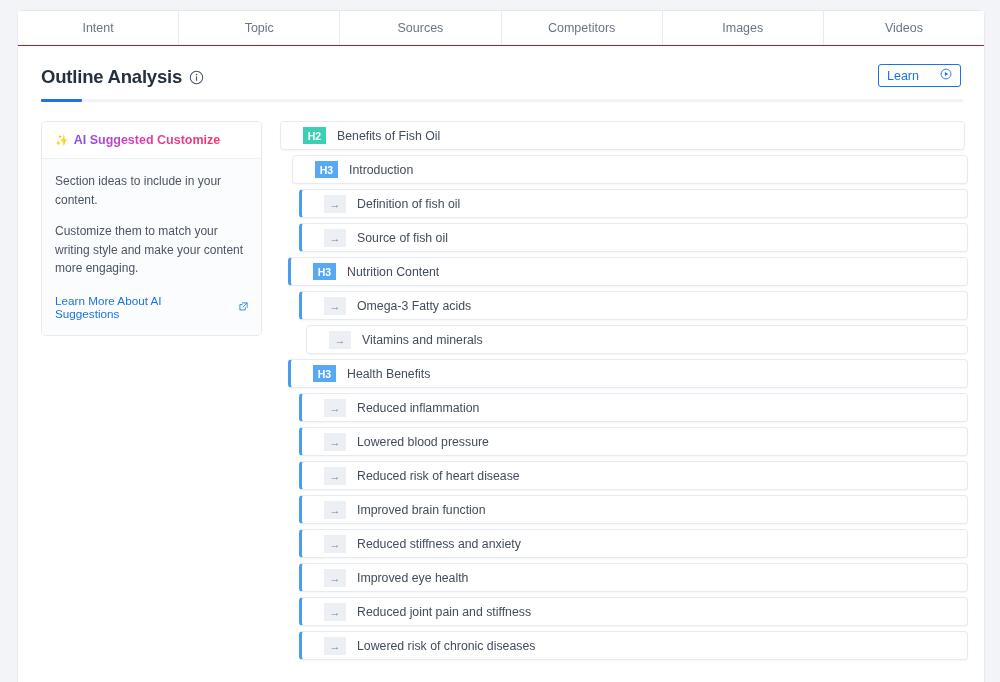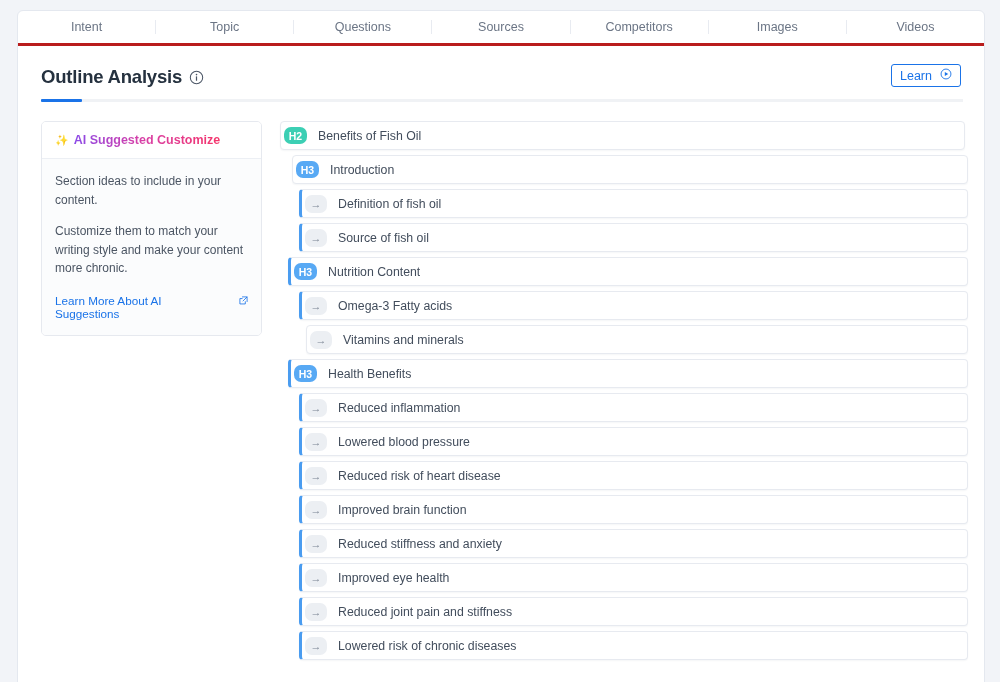--- a/index.html
+++ b/index.html
@@ -15,22 +15,21 @@
     width: 968px; height: 700px;
     background: #ffffff;
     border: 1px solid #e4e8ef;
     border-radius: 6px;
   }
 
   
   .tabbar {
     display: flex;
     height: 35px;
-    border-bottom: 3px solid #b91c1c;
-    align-items: center;
+    border-bottom: 1px solid #b91c1c;
   }
   .tab {
     flex: 1 1 0;
     display: flex;
     align-items: center;
     justify-content: center;
     font-size: 12.5px;
     color: #6b7585;
     border-right: 1px solid #e8ebf1;
     position: relative;
@@ -62,21 +61,21 @@
     width: 15px; height: 15px;
     display: inline-flex;
     align-items: center; justify-content: center;
     cursor: pointer;
   }
   .learn-btn {
     position: absolute;
     right: 23px; top: 18px;
     display: inline-flex;
     align-items: center;
-    gap: 8px;
+    gap: 21px;
     border: 1px solid #1a73e8;
     border-radius: 3px;
     color: #1a73e8;
     background: #fff;
     font-size: 12.5px;
     padding: 3px 8px;
     cursor: pointer;
   }
   .underline-track {
     margin-top: 11px;
@@ -135,21 +134,21 @@
     color: #4b5563;
     line-height: 1.55;
     margin-bottom: 13px;
   }
   .ai-link {
     font-size: 11.7px;
     color: #1a73e8;
     text-decoration: none;
     cursor: pointer;
     display: inline-flex;
-    align-items: flex-start;
+    align-items: center;
     gap: 15px;
   }
 
   
   .outline-list { flex: 1 1 auto; min-width: 0; }
   .ol-row {
     display: flex;
     align-items: center;
     background: #ffffff;
     border: 1px solid #e7eaf0;
@@ -161,27 +160,27 @@
   }
   .ol-row.lvl-h2  { margin-left: 0px;  margin-right: 3px; }
   .ol-row.lvl-h3  { margin-left: 12px; margin-right: 0px; }
   .ol-row.lvl-h3b { margin-left: 8px;  margin-right: 0px; border-left: 3px solid #4a9cf0; }
   .ol-row.lvl-li  { margin-left: 19px; margin-right: 0px; border-left: 3px solid #4a9cf0; }
   .ol-row.lvl-li2 { margin-left: 26px; margin-right: 0px; }
 
   .badge {
     flex: 0 0 auto;
     width: 23px; height: 17px;
-    border-radius: 7px;
+    border-radius: 0;
     display: inline-flex;
     align-items: center; justify-content: center;
     font-size: 10.5px;
     font-weight: bold;
     color: #ffffff;
-    margin-left: 3px;
+    margin-left: 22px;
   }
   .badge.h2 { background: #3ccfb4; }
   .badge.h3 { background: #58a9f4; }
   .badge.arrow {
     background: #eceff3;
     color: #7b8594;
     font-weight: normal;
     font-size: 11px;
     width: 22px; height: 18px;
   }
@@ -198,23 +197,20 @@
 <body>
 
 <div class="page-card">
 
   <div class="tabbar" id="tabbar">
       <div class="tab">
         <span>Intent</span>
       </div>
       <div class="tab">
         <span>Topic</span>
-      </div>
-      <div class="tab">
-        <span>Questions</span>
       </div>
       <div class="tab">
         <span>Sources</span>
       </div>
       <div class="tab">
         <span>Competitors</span>
       </div>
       <div class="tab">
         <span>Images</span>
       </div>
@@ -250,21 +246,21 @@
 
   <div class="body-row">
 
     <div class="ai-card">
       <div class="ai-card-head">
         <span class="sparkle-icon">✨</span>
         <span class="ai-card-title">AI Suggested Customize</span>
       </div>
       <div class="ai-card-body">
         <p>Section ideas to include in your content.</p>
-        <p>Customize them to match your writing style and make your content more chronic.</p>
+        <p>Customize them to match your writing style and make your content more engaging.</p>
         <a class="ai-link">
           <span>Learn More About AI Suggestions</span>
           <span>
             <svg width="9" height="9" viewBox="0 0 12 12" aria-hidden="true">
               <path d="M4.6 1.2 H10.8 V7.4" fill="none" stroke="#1a73e8" stroke-width="1.1" stroke-linecap="round" stroke-linejoin="round"></path>
               <path d="M10.6 1.4 L5.4 6.6" fill="none" stroke="#1a73e8" stroke-width="1.1" stroke-linecap="round"></path>
               <path d="M8.4 7.6 V10.6 H1.2 V3.4 H4.2" fill="none" stroke="#1a73e8" stroke-width="1.1" stroke-linecap="round" stroke-linejoin="round"></path>
             </svg>
           </span>
         </a>

